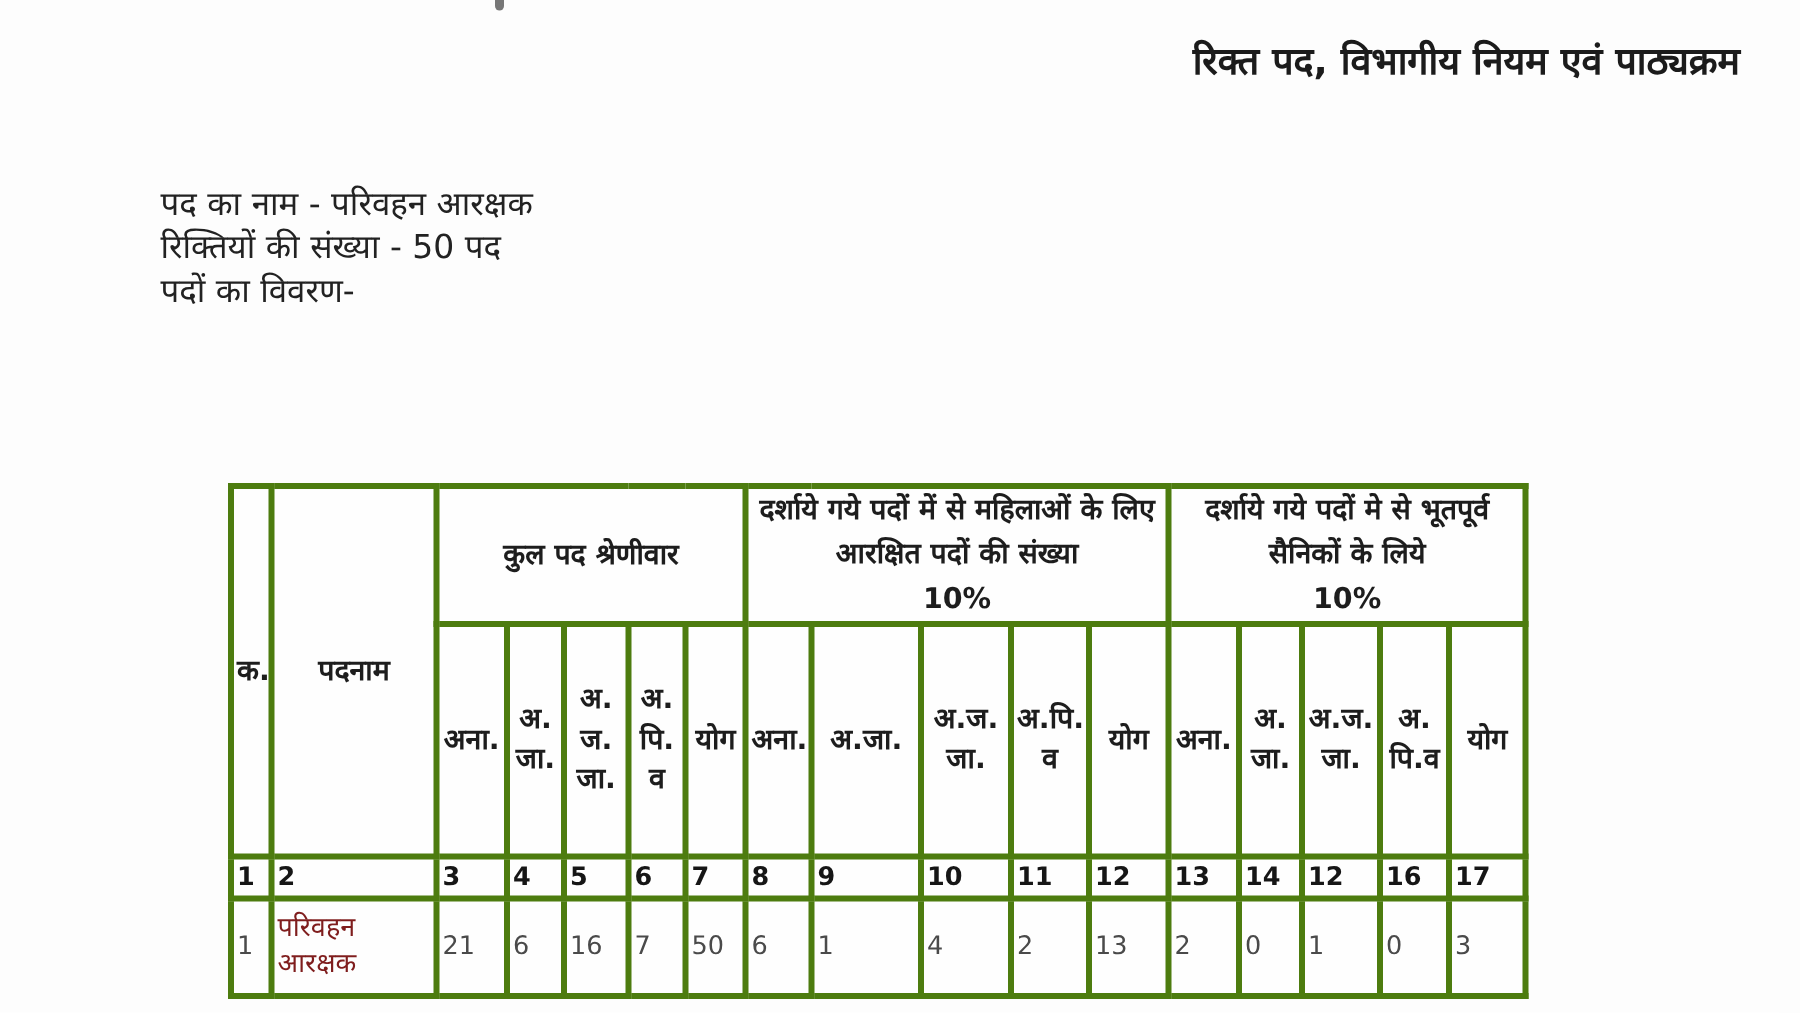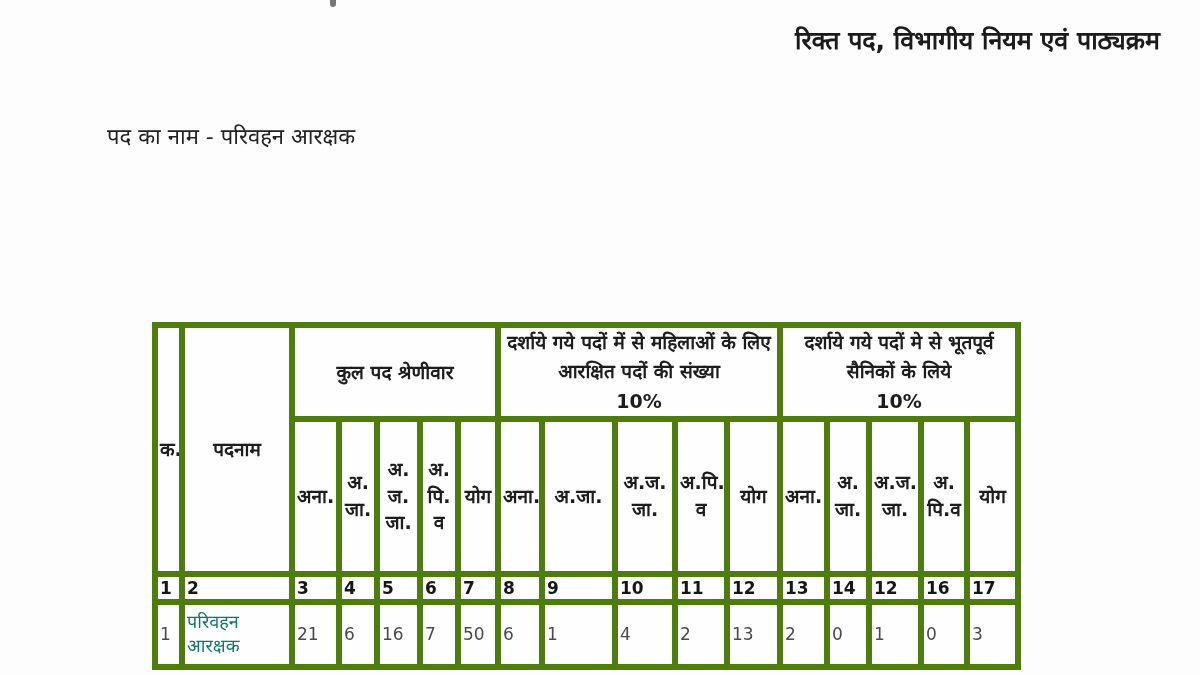--- a/index.html
+++ b/index.html
@@ -45,44 +45,46 @@
 
   table.posts {
     position: absolute;
     top: 322px; left: 152px;
     width: 867px;
     border-collapse: collapse;
     table-layout: fixed;
     background: #fefefe;
   }
   table.posts th, table.posts td {
-    border: 6px solid #4d7c0f;
+    border: 4px solid #4d7c0f;
     vertical-align: middle;
     padding: 0 2px;
     overflow: hidden;
   }
   .r-group th { height: 88px; font-size: 19px; font-weight: bold; line-height: 1.5; color: #1d1d1d; }
   .r-sub  th { height: 155px; font-size: 19px; font-weight: bold; line-height: 1.4; color: #1d1d1d; }
   .r-num  td { height: 28px; font-size: 17px; font-weight: bold; color: #161616; }
   .r-data td { height: 65px; font-size: 17px; color: #4a4a4a; }
-  .r-data td.post-name { font-size: 18px; color: #0f766e; line-height: 1.35; }
+  .r-data td.post-name { font-size: 18px; color: #7f1d1d; line-height: 1.35; }
   .corner-th { font-size: 20px; }
   .group-pct { margin-top: 2px; }
 </style>
 </head>
 <body>
 
 <div class="page">
 
   <div class="scan-artifact"></div>
 
   <h1 class="title">रिक्त पद, विभागीय नियम एवं पाठ्यक्रम</h1>
 
   <div class="body-text">
     <p>पद का नाम - परिवहन आरक्षक</p>
+    <p>रिक्तियों की संख्या - 50 पद</p>
+    <p>पदों का विवरण-</p>
   </div>
 
   <table class="posts">
     <colgroup>
       <col style="width:27px">
         <col style="width:110px">
       <col style="width:47px">
         <col style="width:38px">
         <col style="width:43px">
         <col style="width:38px">

